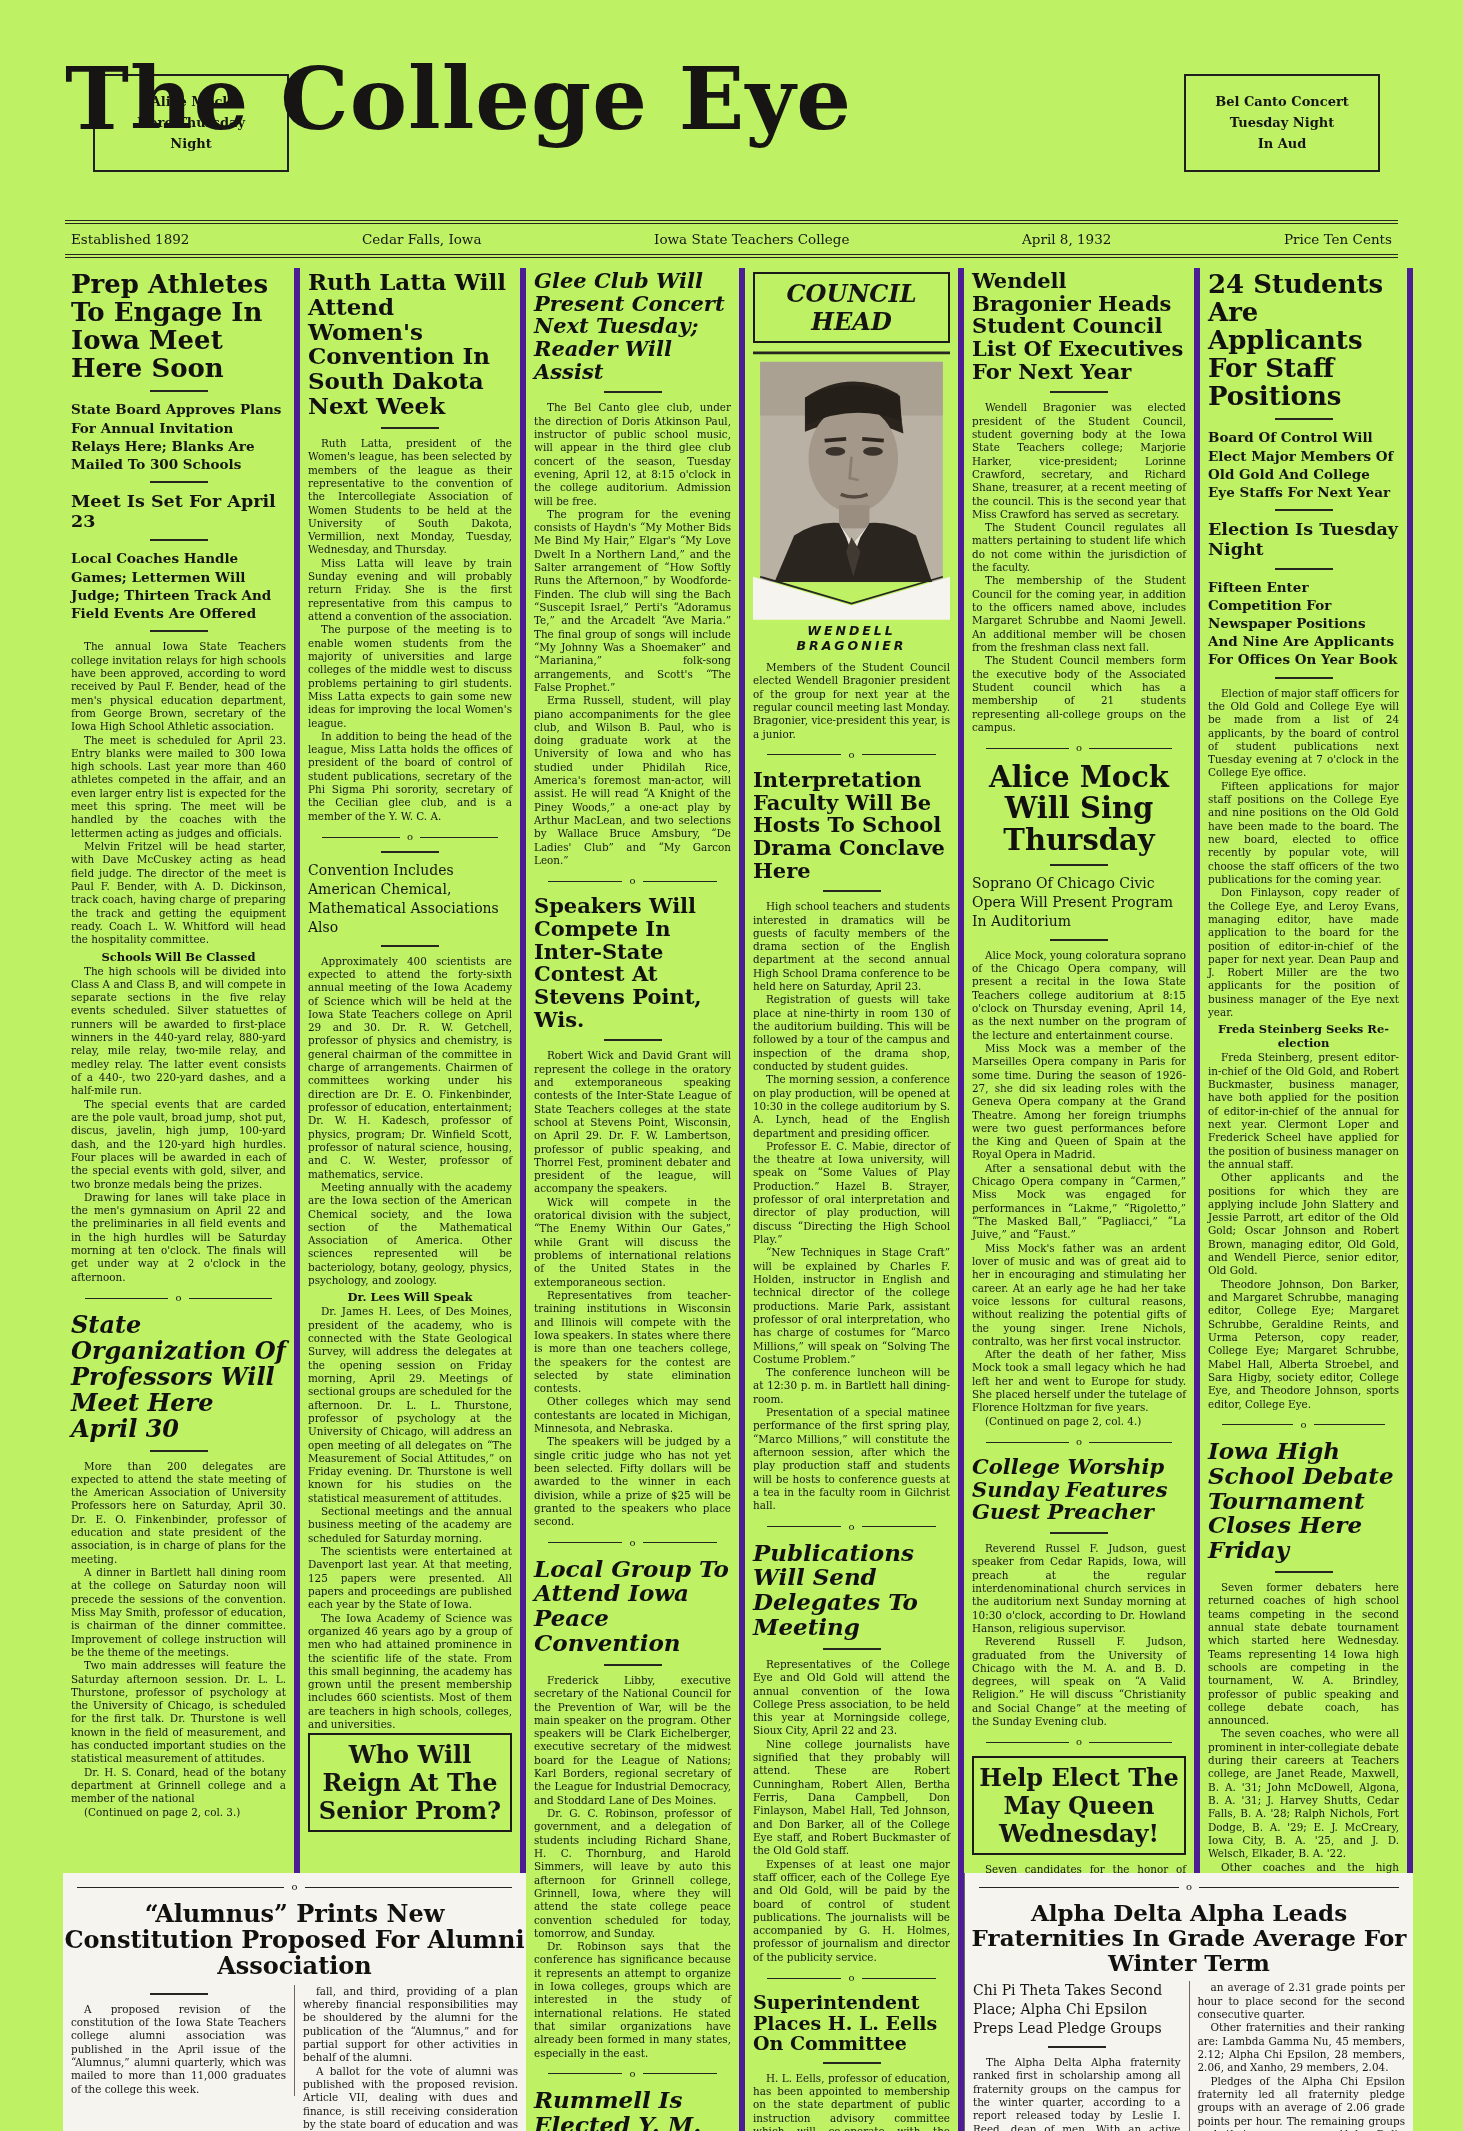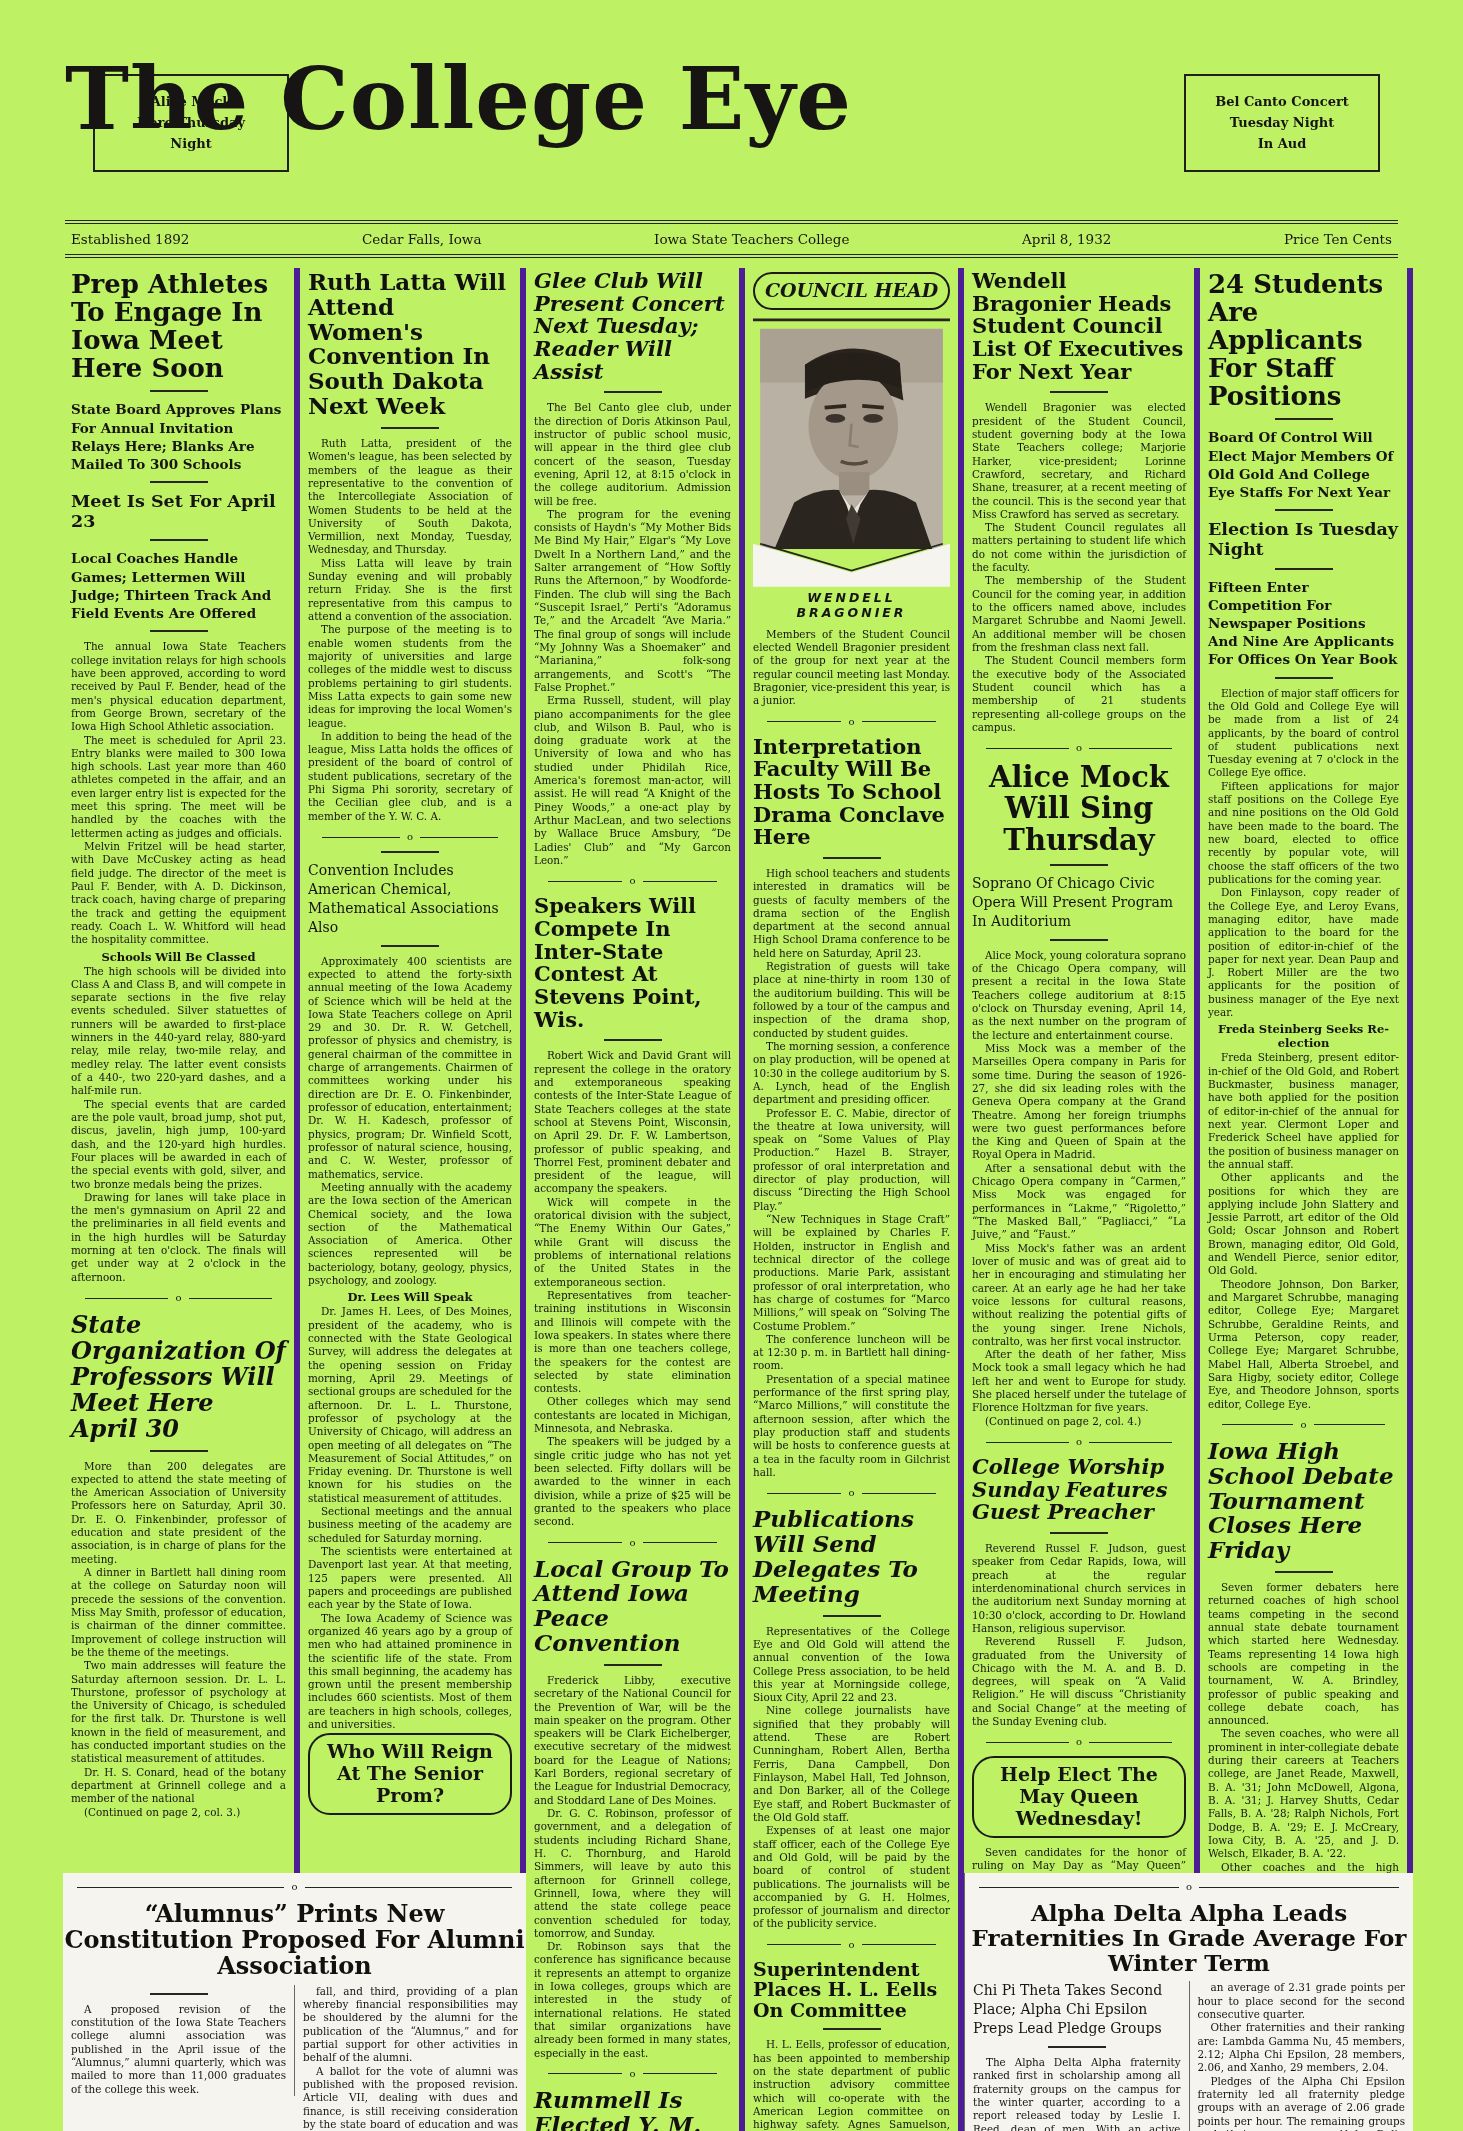--- a/index.html
+++ b/index.html
@@ -34,21 +34,21 @@
   .deck-c{margin:0;font-size:14px;font-weight:normal;line-height:1.35;}
   .crosshead{margin:0;font-size:17.5px;font-weight:bold;line-height:1.15;}
   .subhead{margin:3px 0 1px;font-size:11.5px;font-weight:bold;text-align:center;}
   .body{font-size:10.4px;line-height:1.28;}
   .para{margin:0;text-indent:13px;text-align:justify;}
   .sep{width:58px;border-top:2px solid #26251f;margin:8px auto;}
   .sep-o{display:flex;align-items:center;margin:9px 14px;}
   .sep-o::before,.sep-o::after{content:"";flex:1;border-top:1px solid #26251f;}
   .sep-o i::before{content:"o";} .sep-o i{font-style:normal;font-size:10px;line-height:1;padding:0 7px;}
   .boxhead{border:2.5px solid #1c1b19;padding:6px 4px;text-align:center;font-weight:bold;margin:2px 0 8px;}
-  .bh22{font-size:19px;line-height:1.15;border-radius:22px;}
+  .bh22{font-size:24px;line-height:1.15;}
   
   .photo{margin:6px 0 2px;}
   .photo svg{display:block;width:100%;height:auto;}
   .hand{font-family:"DejaVu Sans",sans-serif;font-style:italic;font-weight:bold;letter-spacing:3px;
         text-align:center;font-size:12.5px;margin:3px 0 8px;}
   
   .bottom{position:absolute;bottom:0;background:#f6f4ee;box-sizing:border-box;}
   .b-left{left:0;width:463px;height:300px;}
   .b-right{right:0;width:449px;height:300px;border-left:1px solid #6d685f;}
   .cols2{display:flex;align-items:flex-start;margin-top:6px;}

